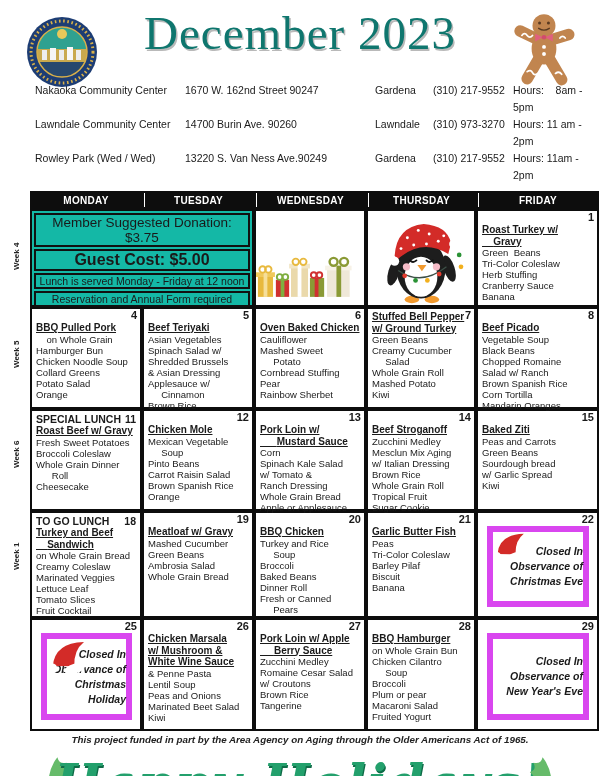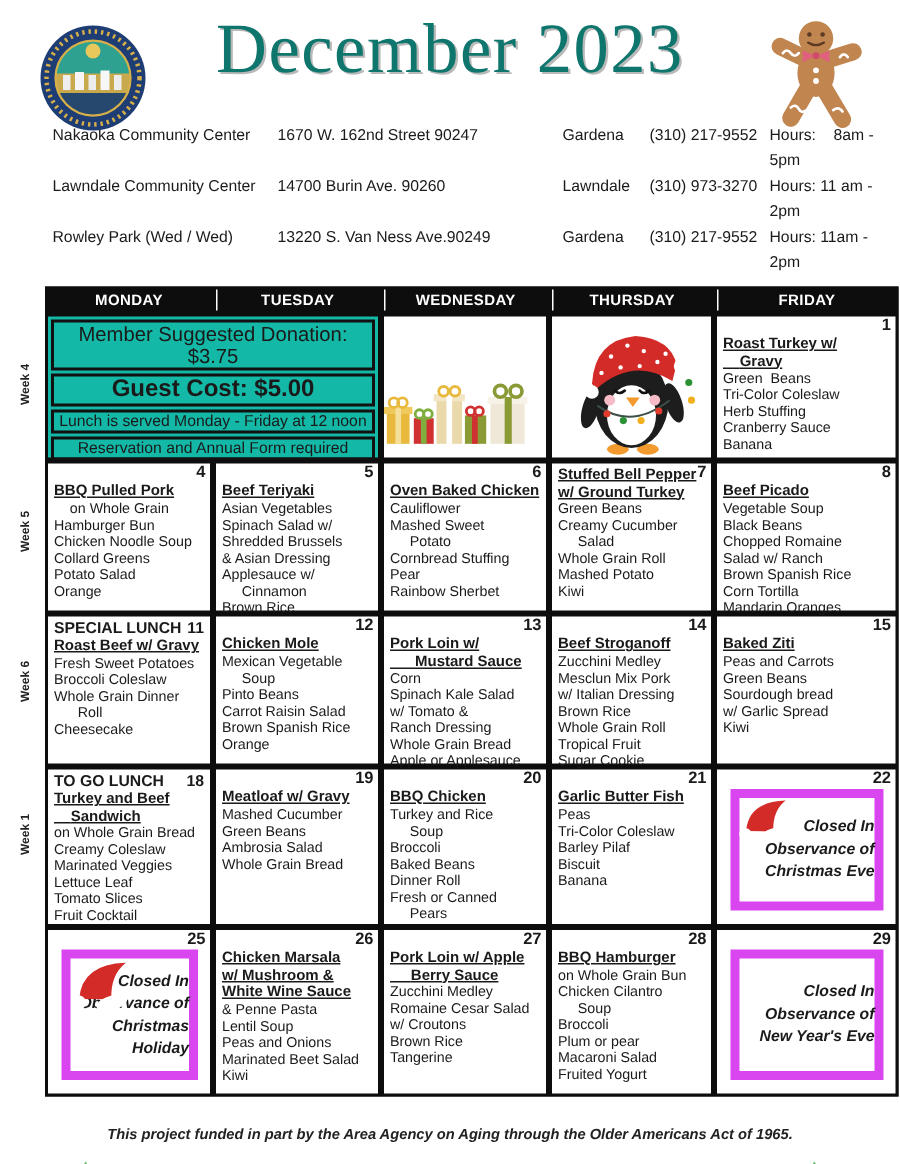--- a/index.html
+++ b/index.html
@@ -59,21 +59,21 @@
   .penguin{position:absolute;top:3px;left:50%;transform:translateX(-50%);}
   
   .closedbox{
     position:absolute;inset:13px 8px 9px 9px;border:6px solid #d946ef;
     display:flex;flex-direction:column;justify-content:center;text-align:right;
     font-style:italic;font-weight:700;font-size:10.5px;line-height:15px;
   }
   .hat{position:absolute;top:-4px;left:-3px;z-index:2;transform:rotate(-8deg);}
   
   .funding{
-    text-align:center;font-style:italic;font-size:9.8px;color:#222;margin-top:20px;
+    text-align:center;font-style:italic;font-size:9.8px;color:#222;margin-top:3px;
     font-weight:600;
   }
   .banner{position:relative;height:100px;margin-top:2px;}
   .banner-text{
     position:absolute;left:0;right:0;top:6px;text-align:center;
     font-family:"DejaVu Serif",serif;font-style:italic;font-weight:700;
     font-size:50px;color:#23a06c;text-shadow:1px 2px 0 #0e6b47;letter-spacing:2px;
   }
   .holly-left{position:absolute;left:4px;top:2px;}
   .holly-right{position:absolute;right:4px;top:2px;transform:scaleX(-1);}
@@ -307,21 +307,21 @@
       <div class="num">13</div>
       <div class="content">
         <div class="title lines"><div class="mline">Pork Loin w/</div><div class="mline">      Mustard Sauce</div></div>
         <div class="lines"><div class="mline">Corn</div><div class="mline">Spinach Kale Salad</div><div class="mline">w/ Tomato &amp;</div><div class="mline">Ranch Dressing</div><div class="mline">Whole Grain Bread</div><div class="mline">Apple or Applesauce</div></div>
       </div>
     </div>
     <div class="cell">
       <div class="num">14</div>
       <div class="content">
         <div class="title lines"><div class="mline">Beef Stroganoff</div></div>
-        <div class="lines"><div class="mline">Zucchini Medley</div><div class="mline">Mesclun Mix Pork</div><div class="mline">w/ Italian Dressing</div><div class="mline">Brown Rice</div><div class="mline">Whole Grain Roll</div><div class="mline">Tropical Fruit</div><div class="mline">Sugar Cookie</div></div>
+        <div class="lines"><div class="mline">Zucchini Medley</div><div class="mline">Mesclun Mix Aging</div><div class="mline">w/ Italian Dressing</div><div class="mline">Brown Rice</div><div class="mline">Whole Grain Roll</div><div class="mline">Tropical Fruit</div><div class="mline">Sugar Cookie</div></div>
       </div>
     </div>
     <div class="cell">
       <div class="num">15</div>
       <div class="content">
         <div class="title lines"><div class="mline">Baked Ziti</div></div>
         <div class="lines"><div class="mline">Peas and Carrots</div><div class="mline">Green Beans</div><div class="mline">Sourdough bread</div><div class="mline">w/ Garlic Spread</div><div class="mline">Kiwi</div></div>
       </div>
     </div>
 

